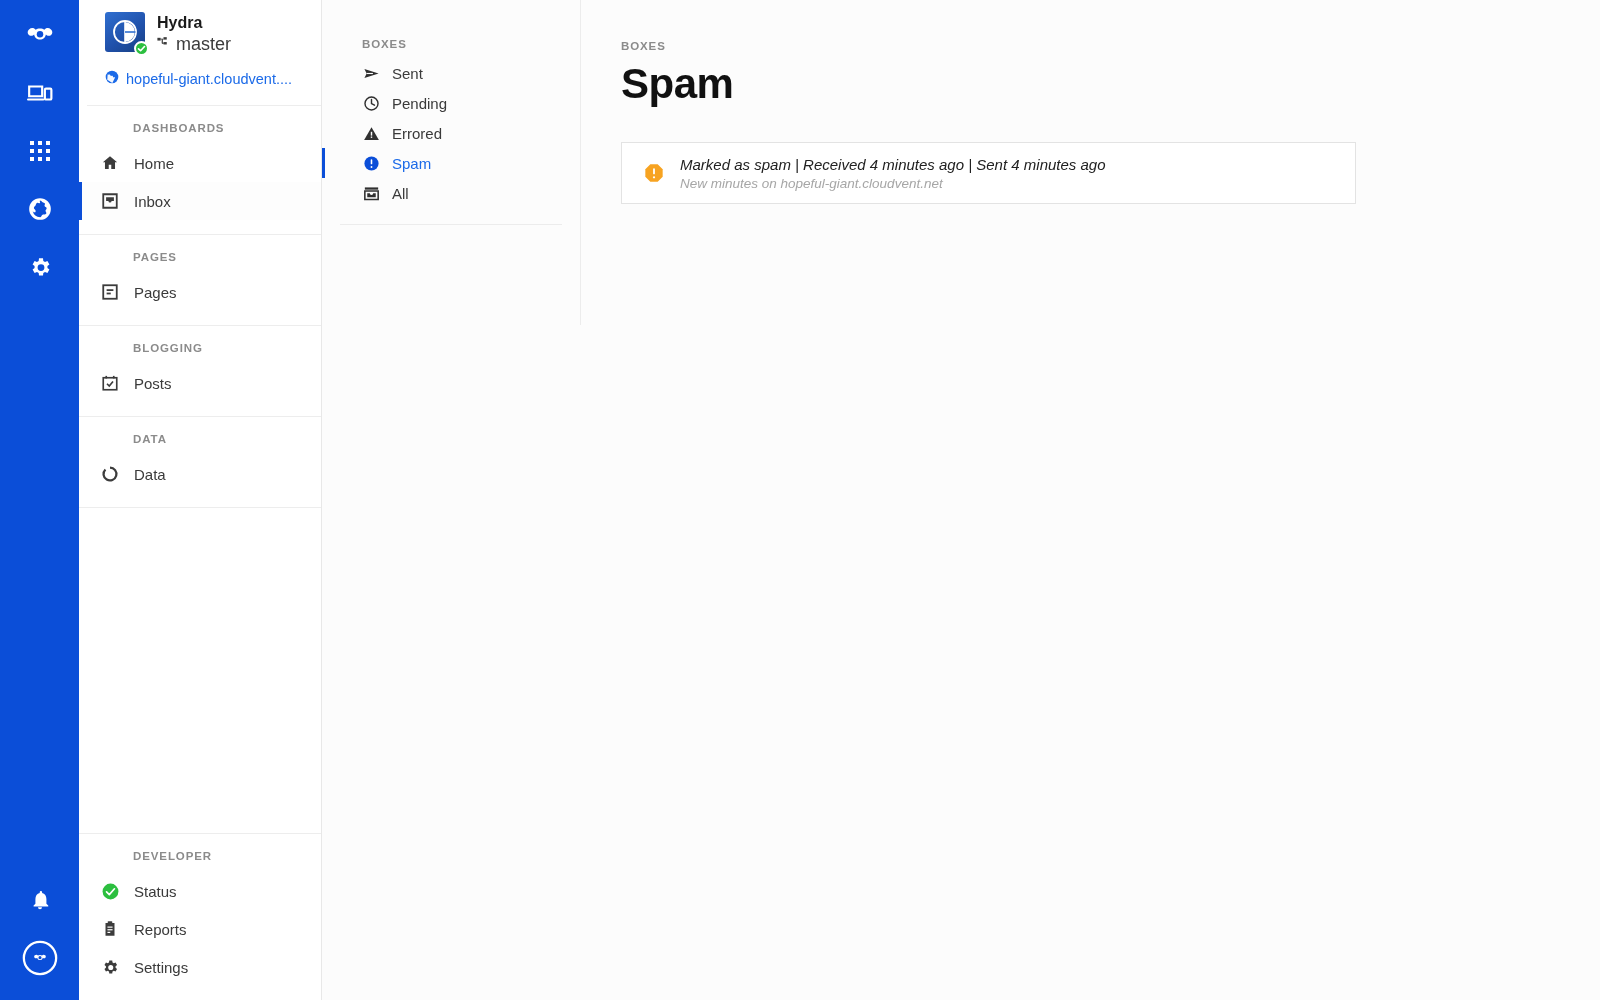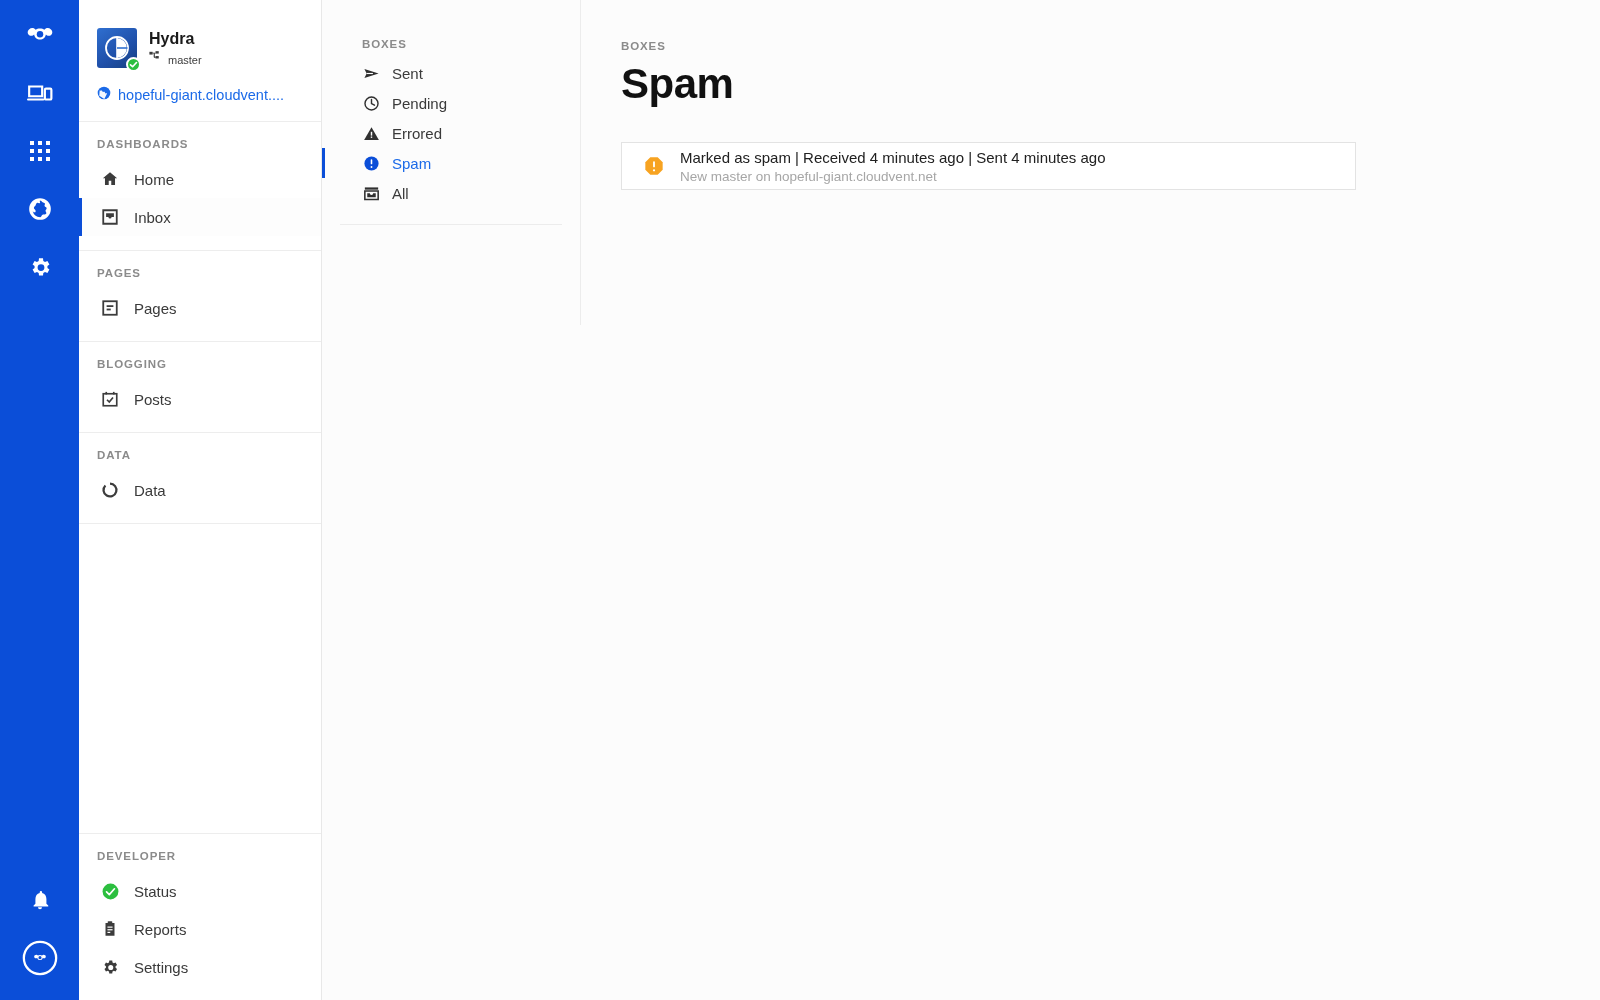--- a/index.html
+++ b/index.html
@@ -36,52 +36,53 @@
   .sidebar {
     width: 243px; flex: 0 0 243px;
     height: 1000px;
     background: #ffffff;
     border-right: 1px solid #e8e8e8;
     display: flex; flex-direction: column;
     overflow: hidden;
     position: relative;
   }
   .site-head {
-    padding: 28px 18px 18px 18px;
+    padding: 12px 18px 18px 18px;
     border-bottom: 1px solid #ededed;
+    margin-left: 8px;
   }
   .site-row { display: flex; align-items: flex-start; gap: 12px; }
   .avatar-wrap { position: relative; width: 40px; height: 40px; flex: 0 0 40px; }
   .avatar {
     width: 40px; height: 40px; border-radius: 3px;
     background: linear-gradient(145deg,#2f6fd0 0%,#1f4fa8 60%,#17407f 100%);
     display: flex; align-items: center; justify-content: center;
   }
   .avatar-badge {
     position: absolute; right: -4px; bottom: -4px;
     width: 15px; height: 15px; border-radius: 50%;
     background: #2cbf3f; border: 2px solid #ffffff;
     display: flex; align-items: center; justify-content: center;
   }
   .site-meta { padding-top: 1px; }
   .site-name { font-size: 16px; font-weight: bold; color: #1a1a1a; line-height: 20px; }
   .site-branch {
-    font-size: 11px; color: #3c3c3c; line-height: 20px;
+    font-size: 18px; color: #3c3c3c; line-height: 20px;
     display: flex; align-items: flex-start; gap: 6px; margin-top: 1px;
   }
   .site-url {
     margin-top: 16px; display: flex; align-items: center; gap: 7px;
     font-size: 14.5px; color: #1b6ae8; white-space: nowrap; overflow: hidden;
   }
 
   .nav-group { border-bottom: 1px solid #ededed; padding: 14px 0 14px 0; }
   .nav-group.no-border { border-bottom: none; }
   .group-title {
     font-size: 11.5px; font-weight: bold; letter-spacing: 0.9px;
-    color: #8b8b8b; padding: 2px 18px 10px 18px; text-transform: uppercase;
+    color: #8b8b8b; padding: 2px 18px 10px 18px; text-transform: uppercase; margin-left: 36px;
   }
   .nav-item {
     display: flex; align-items: center; gap: 14px;
     padding: 9px 18px; font-size: 15px; color: #3a3a3a;
     border-left: 3px solid transparent; cursor: default;
   }
   .nav-item .ni-ico { width: 20px; height: 20px; display:flex; align-items:center; justify-content:center; color:#3c3c3c; flex:0 0 20px; }
   .nav-item.selected { border-left-color: #0b4ed8; background: #fdfdfd; }
   .spacer-group { flex: 1 1 auto; border-bottom: 1px solid #ededed; }
 
@@ -114,23 +115,23 @@
   
   .main { flex: 1 1 auto; padding: 40px 0 0 40px; position: relative; background:#fcfcfc; }
   .eyebrow {
     font-size: 11.5px; font-weight: bold; letter-spacing: 0.9px; color: #8b8b8b;
   }
   .page-title {
     font-size: 42px; font-weight: bold; color: #111111;
     margin-top: 8px; letter-spacing: -0.5px; line-height: 48px;
   }
   .msg-card {
-    margin-top: 34px; width: 735px; height: 48px;
+    margin-top: 34px; width: 735px; height: 62px;
     background: #ffffff; border: 1px solid #e3e3e3;
-    display: flex; align-items: center; gap: 16px; padding: 0 20px 0 22px;
+    display: flex; align-items: center; gap: 16px; padding: 0 20px 0 22px; font-style: italic;
   }
   .msg-ico { flex: 0 0 20px; display:flex; align-items:center; justify-content:center; }
   .msg-text { display: flex; flex-direction: column; gap: 3px; overflow:hidden; }
   .msg-line1 { font-size: 15px; color: #212121; white-space: nowrap; }
   .msg-line2 { font-size: 13.5px; color: #a6a6a6; white-space: nowrap; }
 </style>
 </head>
 <body>
 
 <div class="rail">
@@ -402,17 +403,17 @@
   <div class="msg-card">
     <div class="msg-ico">
       <svg width="20" height="20" viewBox="0 0 24 24">
         <polygon points="7.6,1.6 16.4,1.6 22.4,7.6 22.4,16.4 16.4,22.4 7.6,22.4 1.6,16.4 1.6,7.6" fill="#f7a321"></polygon>
         <rect x="10.9" y="6.2" width="2.2" height="7.4" rx="1.1" fill="#ffffff"></rect>
         <circle cx="12" cy="17.1" r="1.35" fill="#ffffff"></circle>
       </svg>
     </div>
     <div class="msg-text">
       <div class="msg-line1">Marked as spam | Received 4 minutes ago | Sent 4 minutes ago</div>
-      <div class="msg-line2">New master on hopeful-giant.cloudvent.net</div>
+      <div class="msg-line2">New minutes on hopeful-giant.cloudvent.net</div>
     </div>
   </div>
 
 </div>
 
 </body></html>

